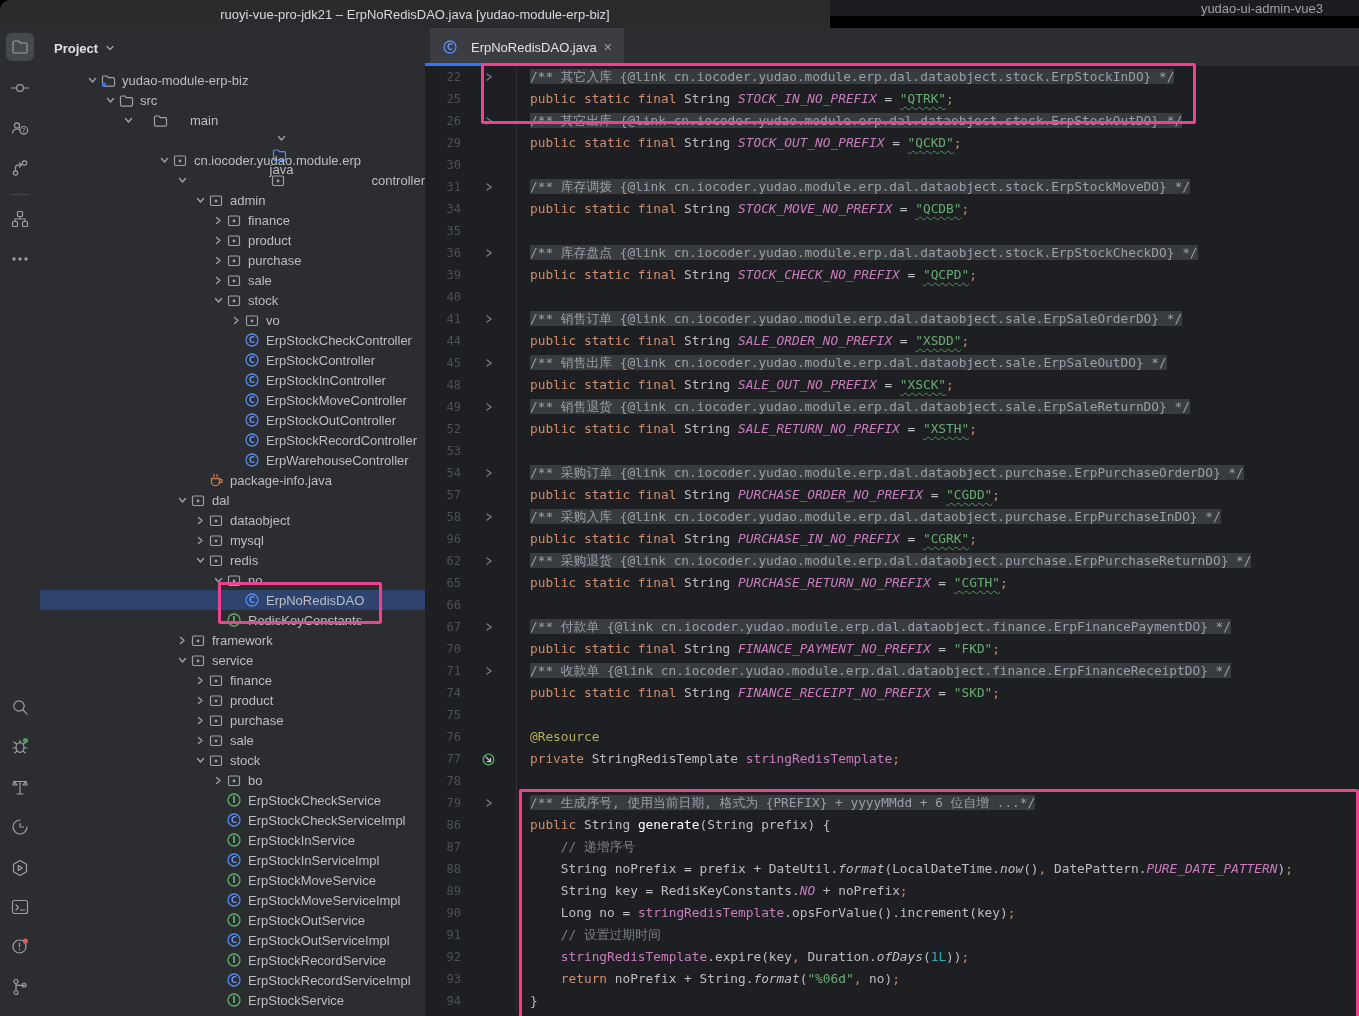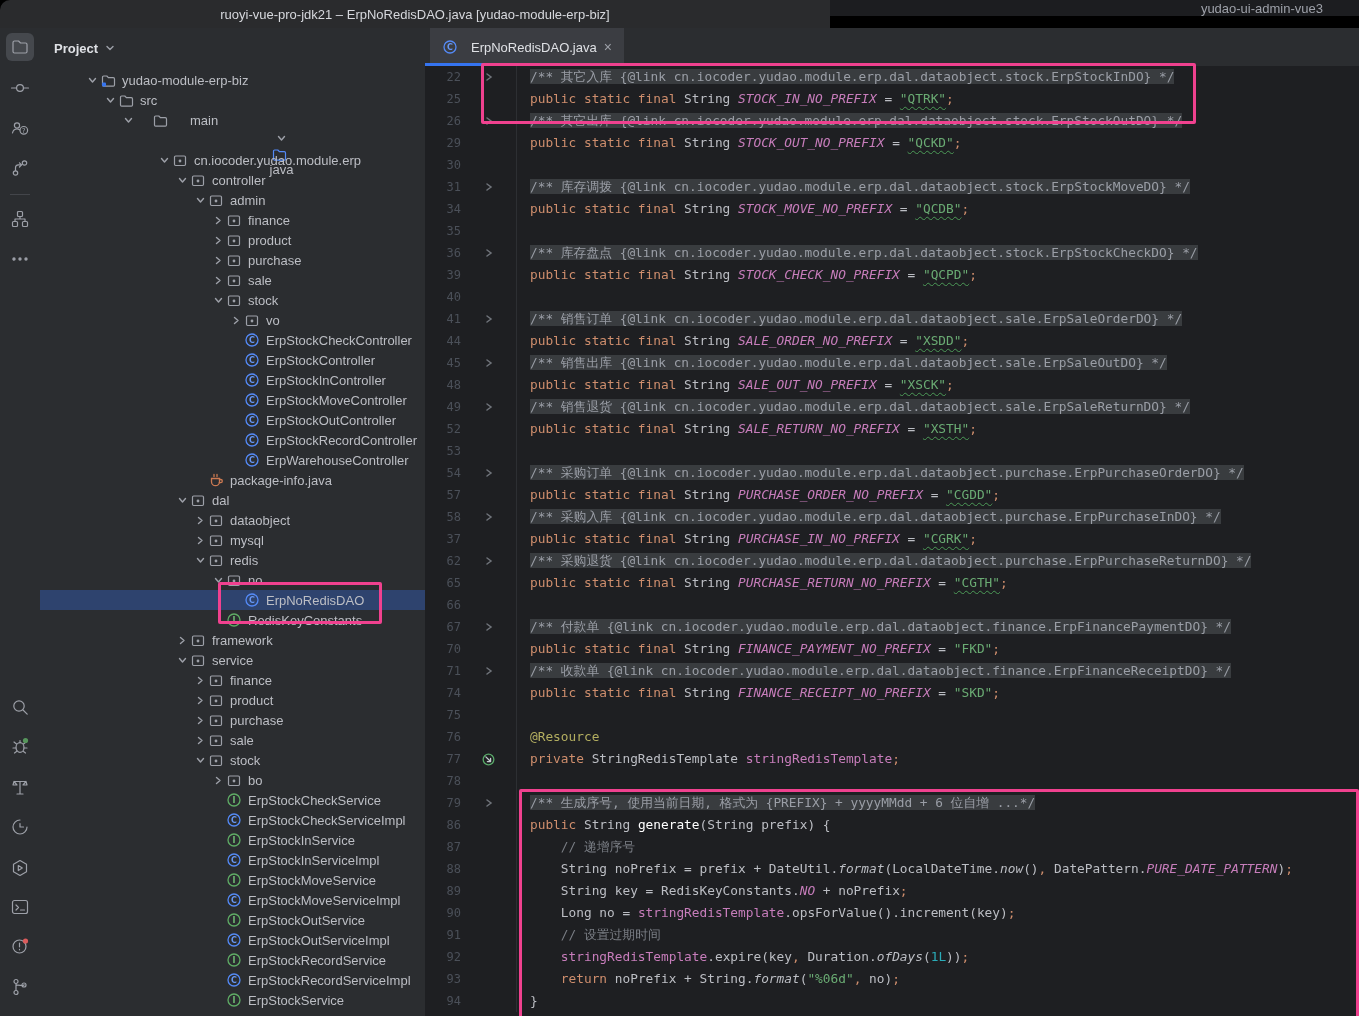--- a/index.html
+++ b/index.html
@@ -234,21 +234,21 @@
             </svg>
           </span>
           <span class="ticon">
             <svg width="16" height="16" viewBox="0 0 16 16" style="fill:none;stroke:#9da0a8;stroke-width:1.2;stroke-linecap:round;stroke-linejoin:round">
               <rect x="2.5" y="4" width="11" height="9.5" rx="1.2"></rect>
               <circle cx="8" cy="9" r="1.4" fill="#9da0a8" stroke="none"></circle>
             </svg>
           </span>
           <span class="tlabel">cn.iocoder.yudao.module.erp</span>
         </div>
-        <div class="trow" style="padding-left: 134px;">
+        <div class="trow" style="padding-left: 134px; justify-content: space-between;">
           <span class="tchev">
             <svg width="11" height="11" viewBox="0 0 11 11">
               <polyline points="2.5,3.5 5.5,7 8.5,3.5"></polyline>
             </svg>
           </span>
           <span class="ticon">
             <svg width="16" height="16" viewBox="0 0 16 16" style="fill:none;stroke:#9da0a8;stroke-width:1.2;stroke-linecap:round;stroke-linejoin:round">
               <rect x="2.5" y="4" width="11" height="9.5" rx="1.2"></rect>
               <circle cx="8" cy="9" r="1.4" fill="#9da0a8" stroke="none"></circle>
             </svg>
@@ -898,21 +898,21 @@
         <div class="cl">
           <span class="num">58</span>
           <span class="fold">
             <svg width="10" height="10" viewBox="0 0 10 10">
               <polyline points="3,2 7,5 3,8"></polyline>
             </svg>
           </span>
           <span class="body"><span class="s-cmt">/** 采购入库 {@link cn.iocoder.yudao.module.erp.dal.dataobject.purchase.ErpPurchaseInDO} */</span></span>
         </div>
         <div class="cl">
-          <span class="num">37</span>
+          <span class="num">96</span>
           <span class="fold"></span>
           <span class="body"><span class="s-kw">public static final </span><span class="s-def">String </span><span class="s-cst">PURCHASE_IN_NO_PREFIX</span><span class="s-def"> = </span><span class="s-strw">"CGRK"</span><span class="s-pun">;</span></span>
         </div>
         <div class="cl">
           <span class="num">62</span>
           <span class="fold">
             <svg width="10" height="10" viewBox="0 0 10 10">
               <polyline points="3,2 7,5 3,8"></polyline>
             </svg>
           </span>

